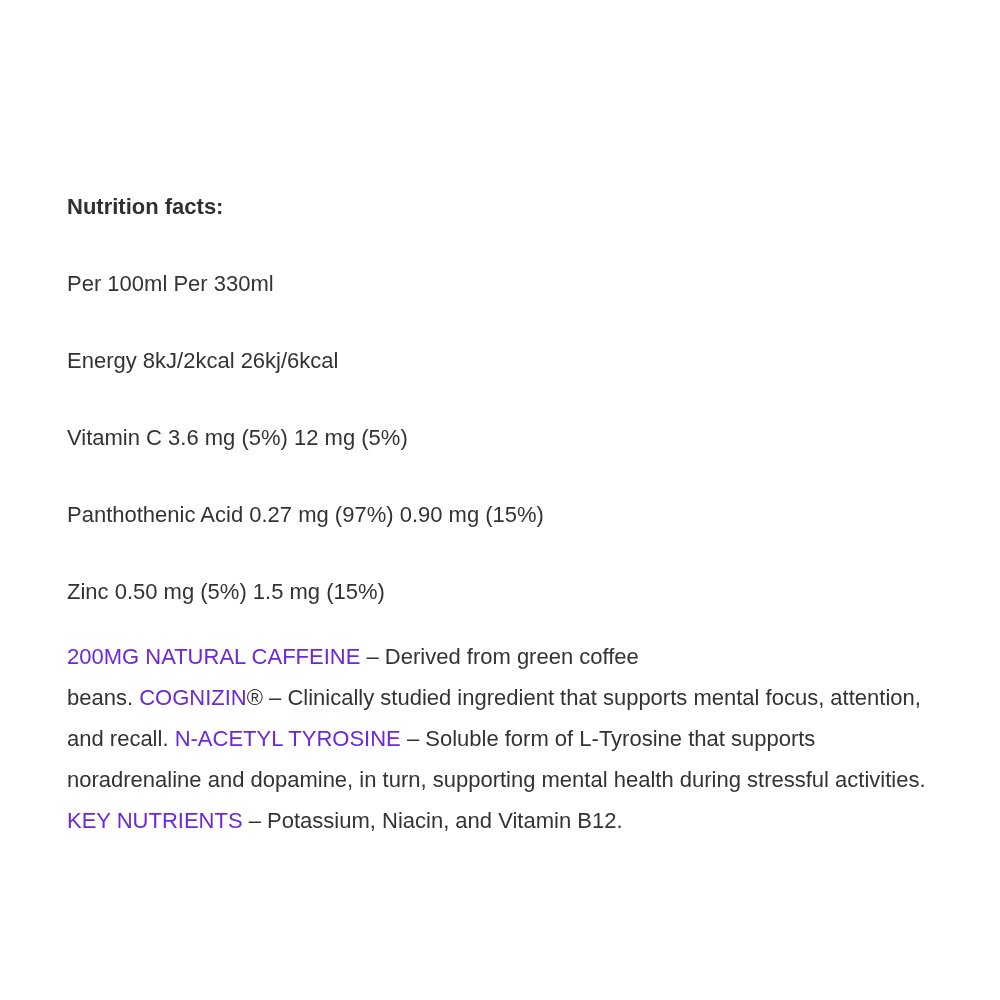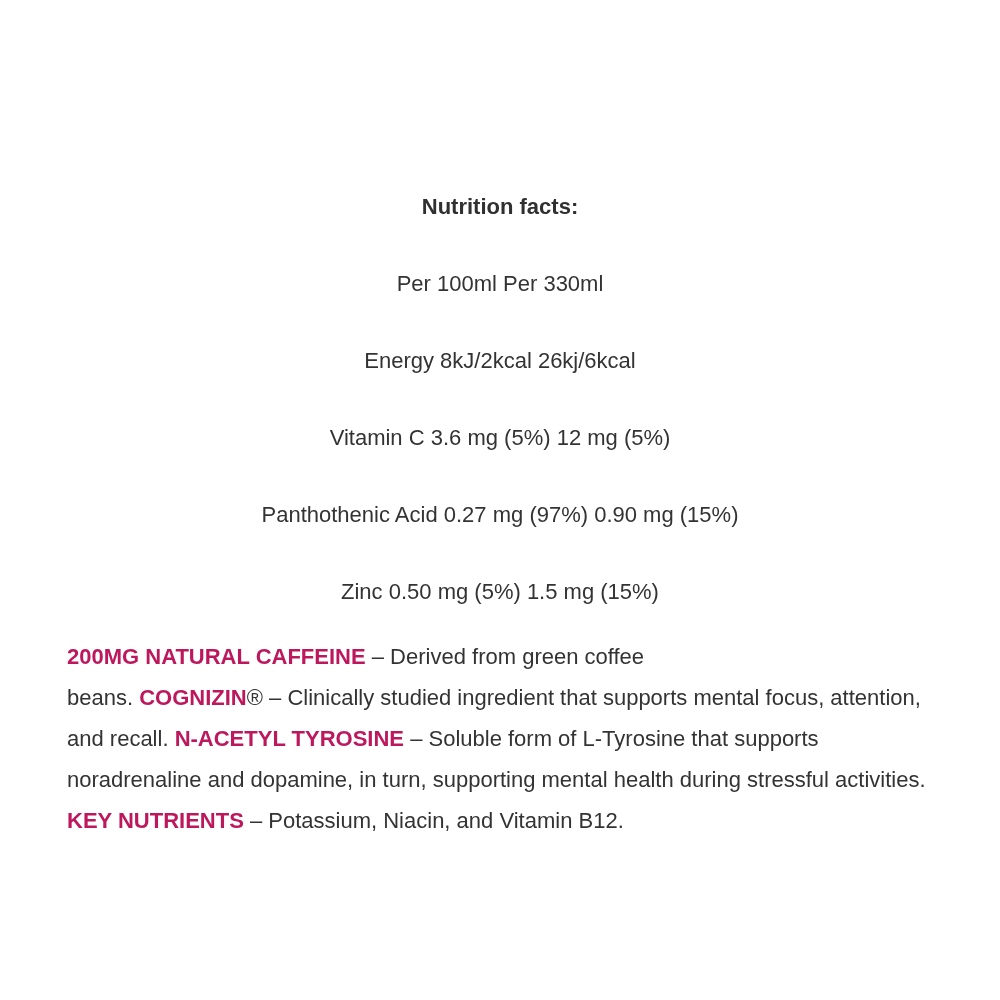--- a/index.html
+++ b/index.html
@@ -15,37 +15,36 @@
     -webkit-font-smoothing: antialiased;
   }
   .content {
     padding: 186px 64px 0 67px;
     max-width: 866px;
     font-size: 22px;
     line-height: 41px;
   }
   .block {
     margin: 0 0 24px 0;
-    text-align: center;
   }
   .heading {
     font-weight: 700;
     color: #303030;
   }
   .line {
     font-weight: 400;
     margin-top: 36px;
   }
   .para {
     font-weight: 400;
     text-align: left;
   }
   .para .b {
-    font-weight: 700;
-    color: #be185d;
+    font-weight: 400;
+    color: #6d28d9;
     margin-top: 23px;
   }
 </style>
 </head>
 <body>
 
 <div class="content">
 
   <div class="block">
     <div class="heading">Nutrition facts:</div>

